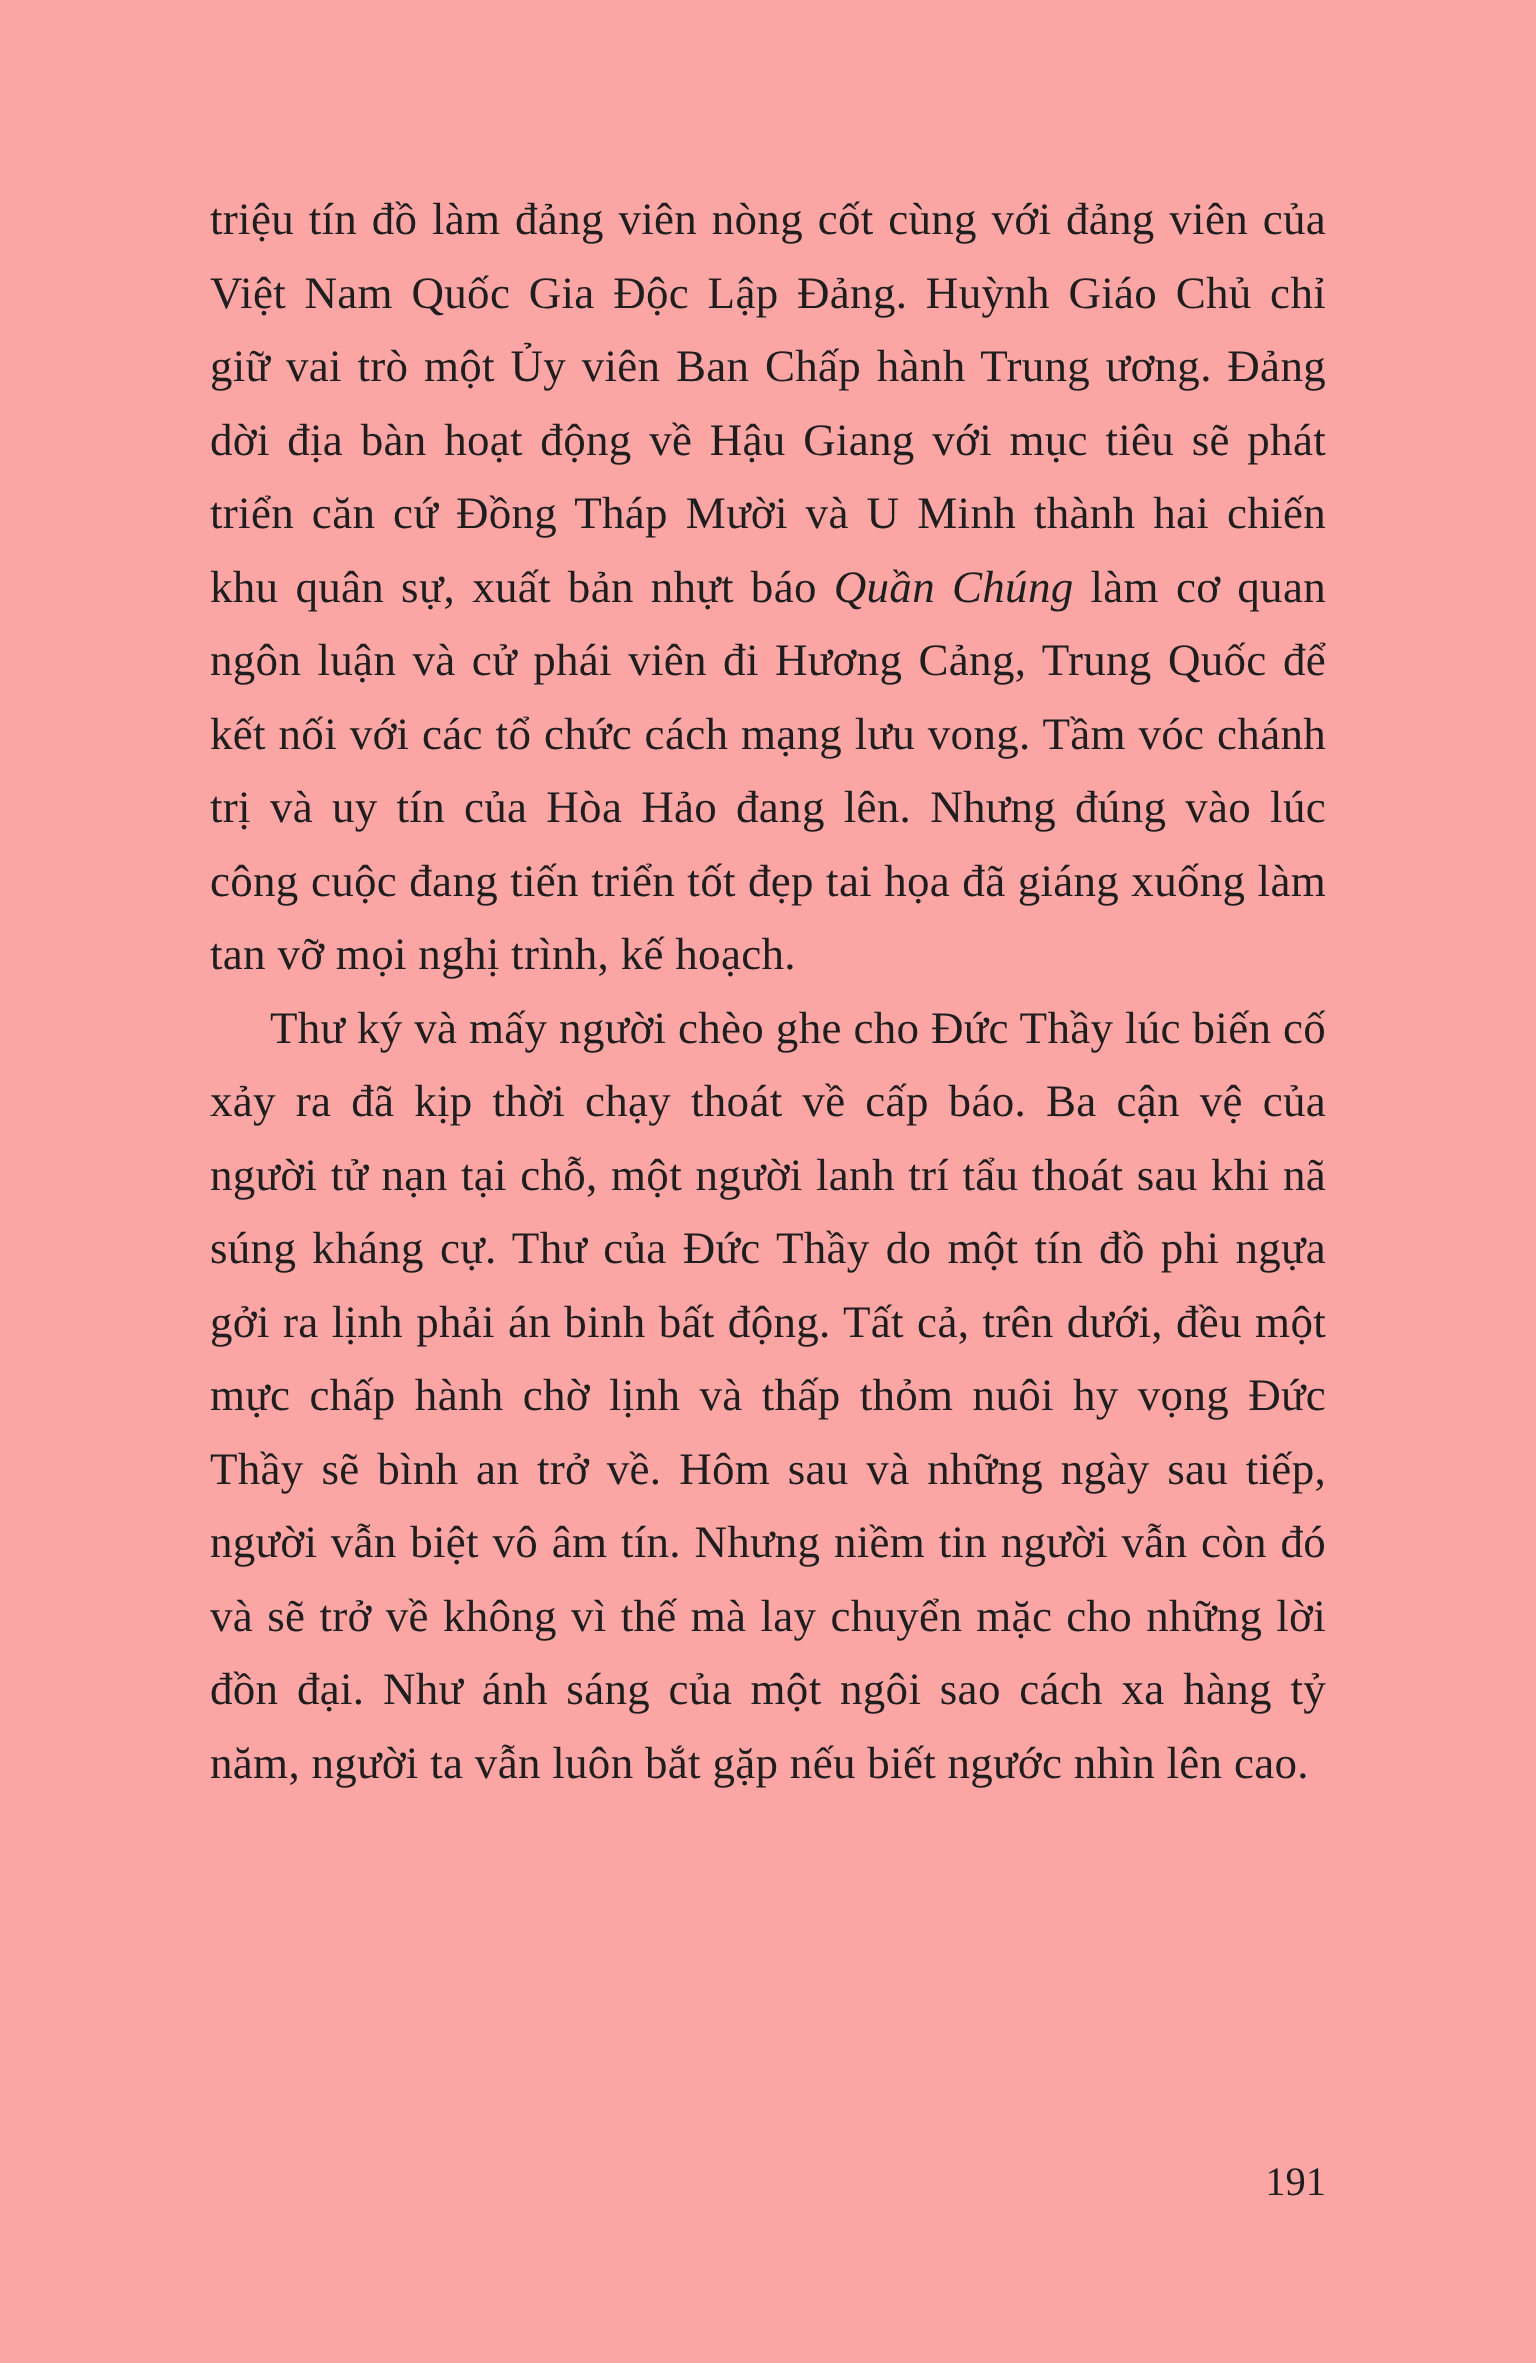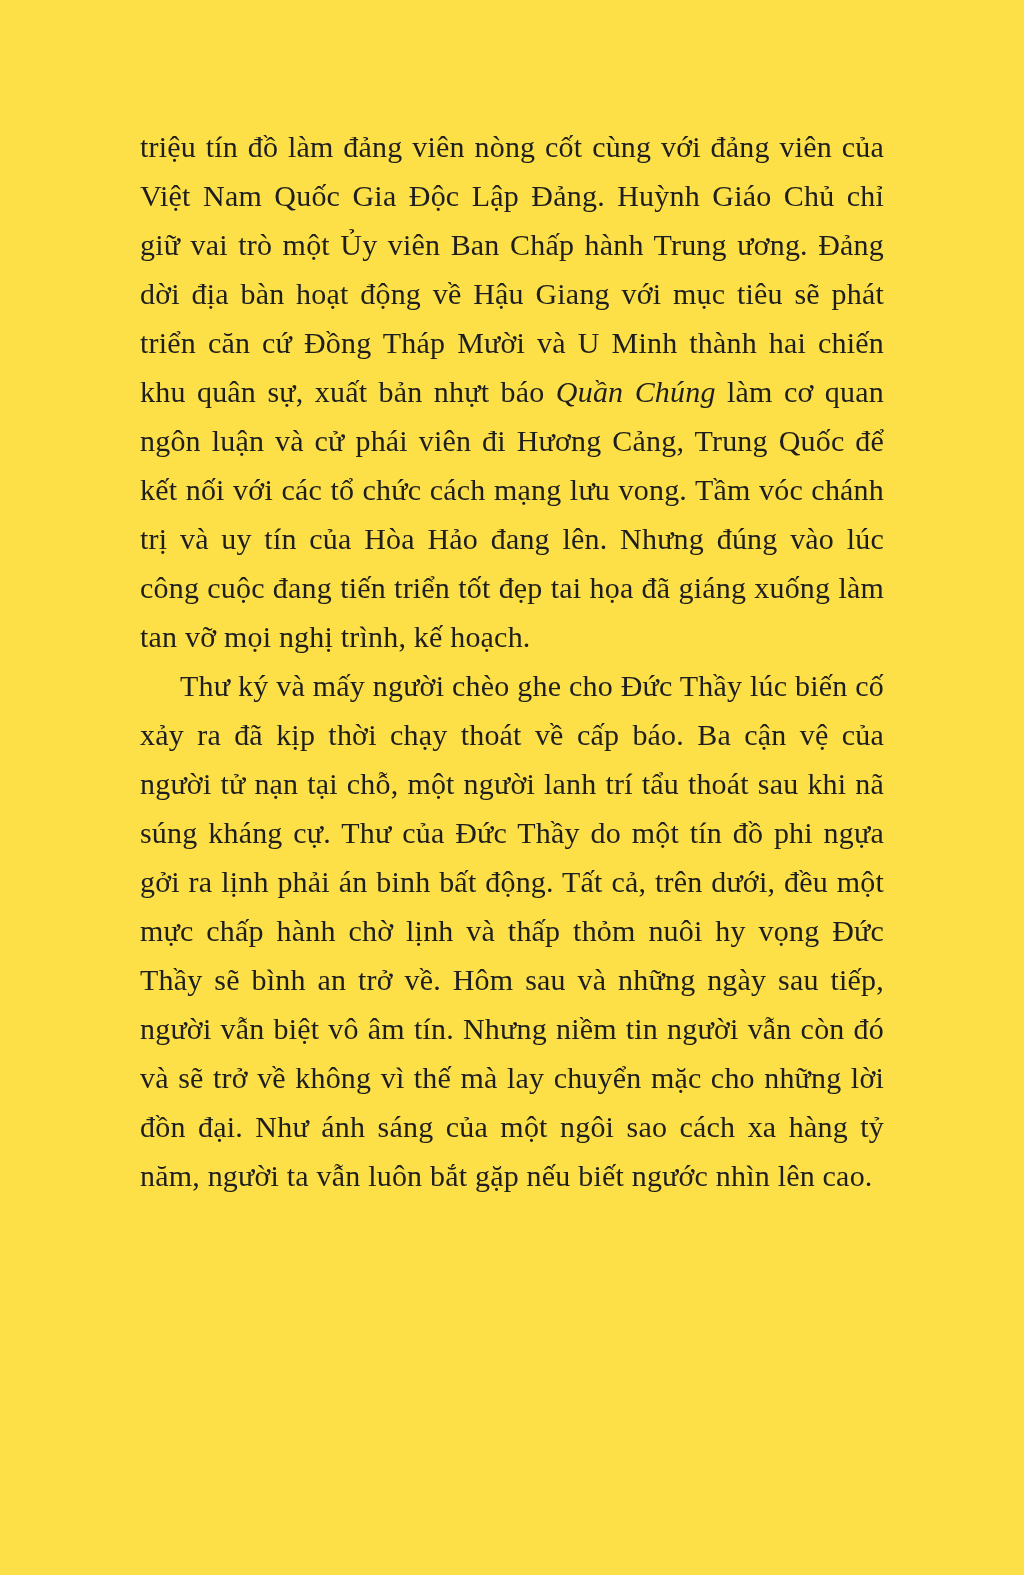--- a/index.html
+++ b/index.html
@@ -4,21 +4,21 @@
 <style>
   html, body {
     margin: 0;
     padding: 0;
     background: #ffffff;
   }
   .book-page {
     position: relative;
     width: 1024px;
     height: 1575px;
-    background: #fde047;
+    background: #fca5a5;
     font-family: "Liberation Serif", serif;
     color: #1e1e1e;
     overflow: hidden;
   }
   .text-block {
     position: absolute;
     left: 140px;
     top: 122px;
     width: 744px;
     font-size: 30px;
@@ -54,14 +54,15 @@
 
   <div class="text-block">
 
     <p><span>triệu tín đồ làm đảng viên nòng cốt cùng với đảng viên của Việt Nam Quốc Gia Độc Lập Đảng. Huỳnh Giáo Chủ chỉ giữ vai trò một Ủy viên Ban Chấp hành Trung ương. Đảng dời địa bàn hoạt động về Hậu Giang với mục tiêu sẽ phát triển căn cứ Đồng Tháp Mười và U Minh thành hai chiến khu quân sự, xuất bản nhựt báo </span><span class="italic-run">Quần Chúng</span><span> làm cơ quan ngôn luận và cử phái viên đi Hương Cảng, Trung Quốc để kết nối với các tổ chức cách mạng lưu vong. Tầm vóc chánh trị và uy tín của Hòa Hảo đang lên. Nhưng đúng vào lúc công cuộc đang tiến triển tốt đẹp tai họa đã giáng xuống làm tan vỡ mọi nghị trình, kế hoạch.</span></p>
 
     <p class="indented">Thư ký và mấy người chèo ghe cho Đức Thầy lúc biến cố xảy ra đã kịp thời chạy thoát về cấp báo. Ba cận vệ của người tử nạn tại chỗ, một người lanh trí tẩu thoát sau khi nã súng kháng cự. Thư của Đức Thầy do một tín đồ phi ngựa gởi ra lịnh phải án binh bất động. Tất cả, trên dưới, đều một mực chấp hành chờ lịnh và thấp thỏm nuôi hy vọng Đức Thầy sẽ bình an trở về. Hôm sau và những ngày sau tiếp, người vẫn biệt vô âm tín. Nhưng niềm tin người vẫn còn đó và sẽ trở về không vì thế mà lay chuyển mặc cho những lời đồn đại. Như ánh sáng của một ngôi sao cách xa hàng tỷ năm, người ta vẫn luôn bắt gặp nếu biết ngước nhìn lên cao.</p>
 
 
   </div>
 
+  <div class="page-number">191</div>
 
 </div>
 
 </body></html>

